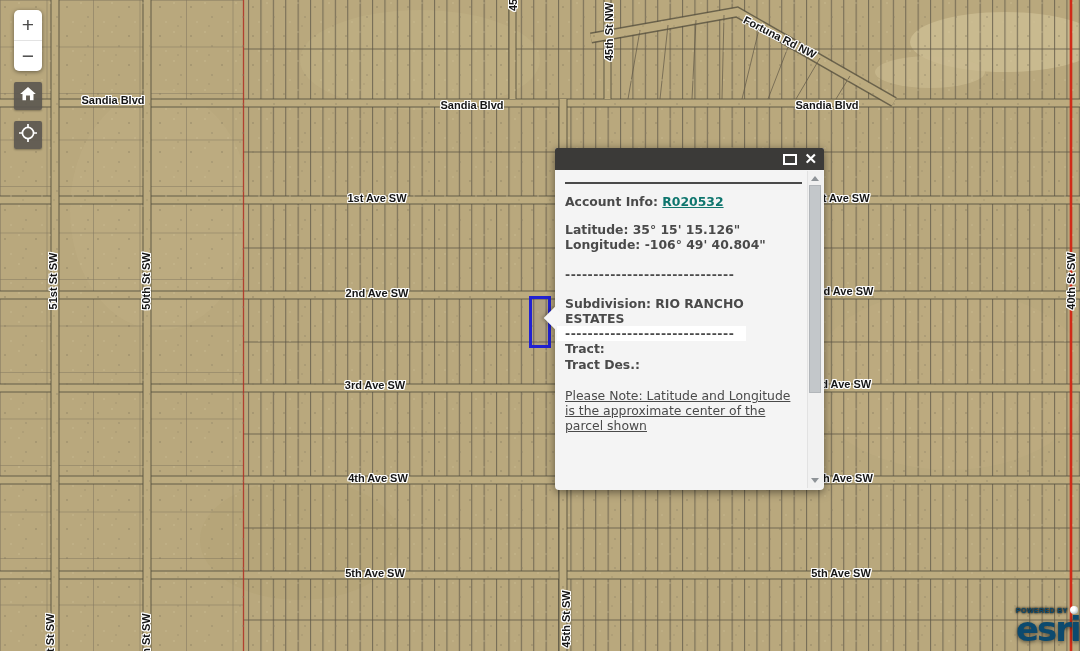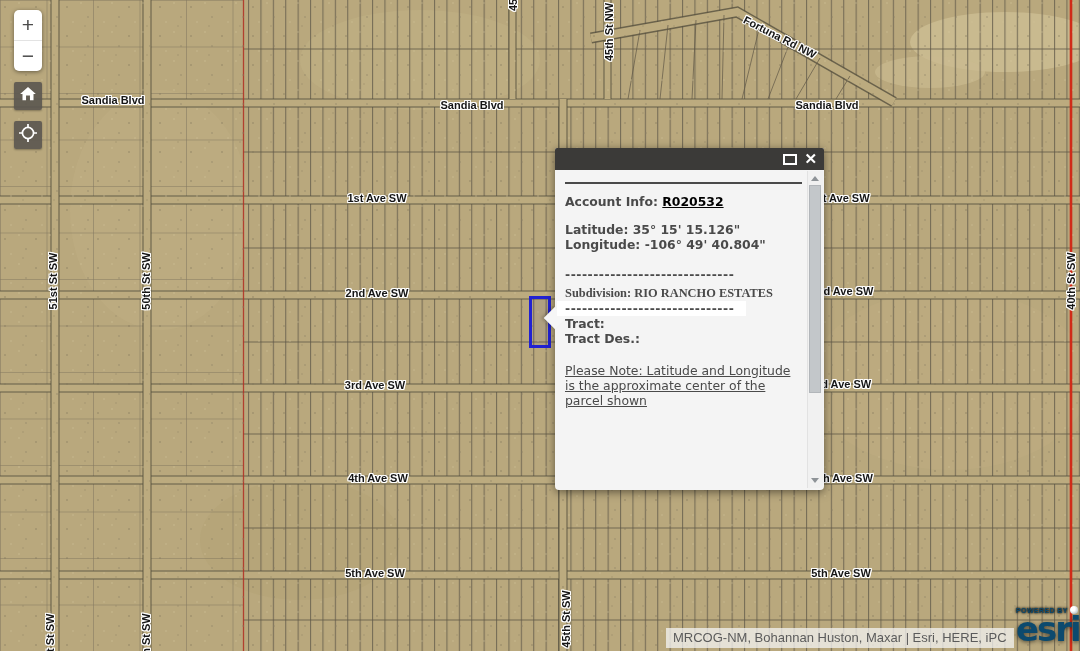--- a/index.html
+++ b/index.html
@@ -36,25 +36,25 @@
     font-family:"DejaVu Sans",sans-serif;}
   .pp-tail{position:absolute;left:-8px;top:162px;width:16px;height:16px;background:#f6f6f6;
     transform:rotate(45deg);box-shadow:-2px 2px 3px rgba(0,0,0,.18);}
   .pp-header{position:relative;height:22px;background:#3b3a38;border-radius:2px 2px 0 0;}
   .pp-max{position:absolute;right:27px;top:6px;width:10px;height:7px;border:2px solid #fff;cursor:pointer;}
   .pp-close{position:absolute;right:7px;top:2px;color:#fff;font:bold 15px "Liberation Sans",sans-serif;cursor:pointer;}
   .pp-body{position:absolute;top:22px;left:0;right:16px;bottom:0;overflow:hidden;
     padding:9px 6px 0 10px;color:#4a4a4a;font-size:12.4px;font-weight:bold;line-height:15.2px;}
   .pp-hr{border-top:2px solid #4a4a4a;margin:3px 0 10px 0;}
   .pp-account{margin-bottom:13px;}
-  a.pp-link{color:#000000;text-decoration:underline;cursor:pointer;}
+  a.pp-link{color:#0f766e;text-decoration:underline;cursor:pointer;}
   .pp-lat{margin-top:13px;}
   .pp-div{margin-top:14px;letter-spacing:.5px;}
   .pp-div2{margin-top:0;background:#fff;margin-left:-8px;padding-left:8px;width:181px;letter-spacing:.5px;}
-  .pp-subdiv{margin-top:4px;font-family:Liberation Serif, serif;}
+  .pp-subdiv{margin-top:14px;}
   .pp-field{display:flex;}
   .pp-flabel{width:88px;flex:none;}
   .pp-note{margin:16px 0 0 0;font-weight:normal;text-decoration:underline;}
   .pp-scroll{position:absolute;top:23px;right:1px;bottom:2px;width:15px;background:#f1f1f1;
     border-left:1px solid #e2e2e2;}
   .pp-sarrow{position:absolute;left:3px;width:0;height:0;border-left:4px solid transparent;
     border-right:4px solid transparent;cursor:pointer;}
   .pp-sarrow.up{top:5px;border-bottom:5px solid #8e9397;}
   .pp-sarrow.down{bottom:5px;border-top:5px solid #8e9397;}
   .pp-sthumb{position:absolute;left:1px;top:14px;width:12px;height:208px;background:#c3c7ca;
@@ -226,21 +226,20 @@
       </div>
       <p class="pp-note">Please Note: Latitude and Longitude is the approximate center of the parcel shown</p>
     </div>
     <div class="pp-scroll">
       <div class="pp-sarrow up"></div>
       <div class="pp-sthumb"></div>
       <div class="pp-sarrow down"></div>
     </div>
   </div>
 
-  <div class="attrib">MRCOG-NM, Bohannan Huston, Maxar | Esri, HERE, iPC</div>
   <div class="esri">
     <div class="pwb">
       <span>POWERED BY</span>
       <span class="globe"></span>
     </div>
     <div class="esri-word">esri</div>
   </div>
 
 </div>
 

